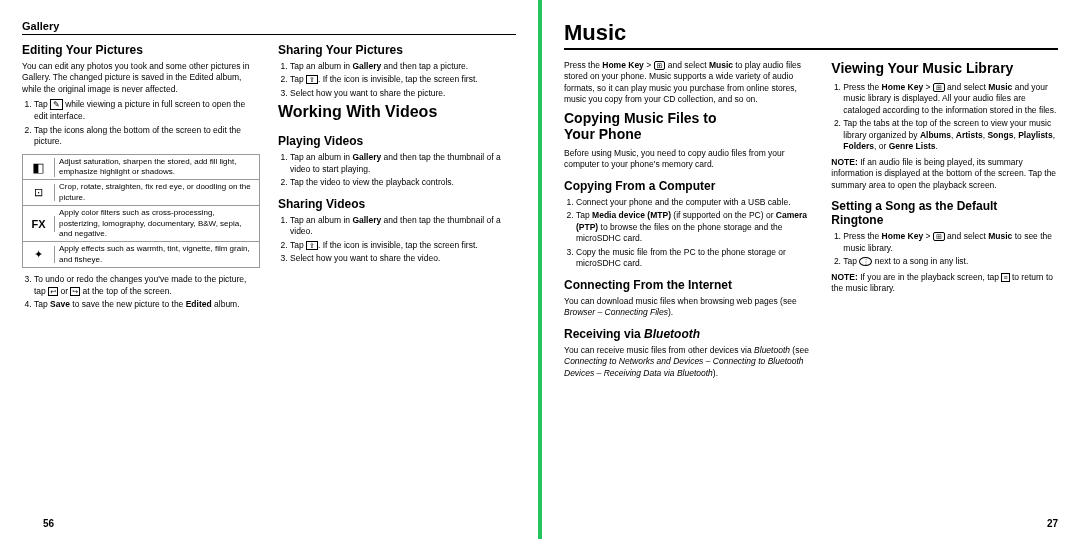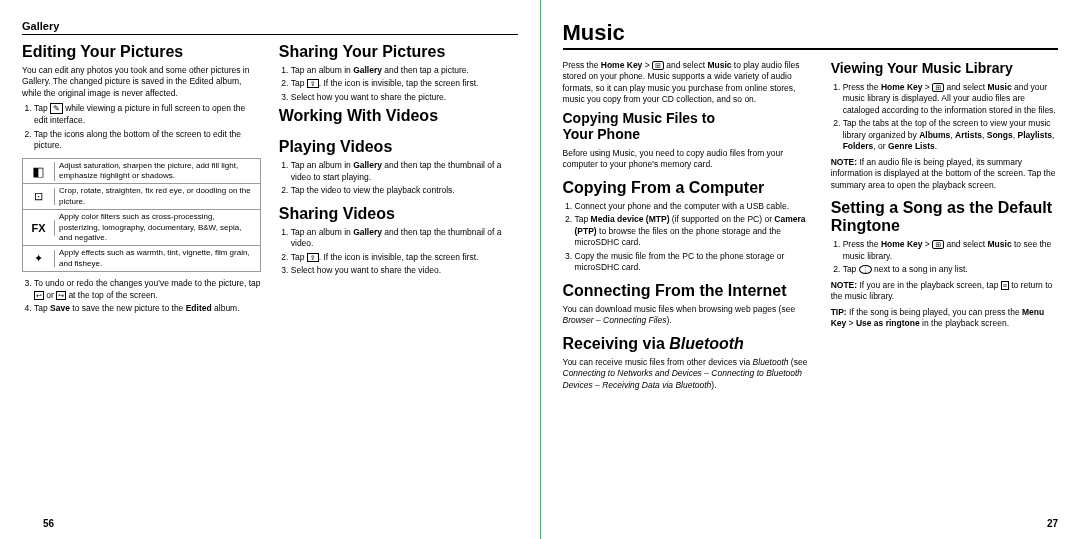--- a/index.html
+++ b/index.html
@@ -17,31 +17,31 @@
       display: flex;
       width: 1080px;
       height: 539px;
     }
     .left-page, .right-page {
       flex: 1;
       padding: 20px 22px 16px 22px;
       position: relative;
     }
     .left-page {
-      border-right: 1px solid #22c55e;
+      border-right: 4px solid #22c55e;
     }
     .section-header {
       font-size: 11px;
       font-weight: bold;
       border-bottom: 1px solid #000;
       padding-bottom: 2px;
       margin-bottom: 8px;
     }
     .subsection-title {
-      font-size: 16px;
+      font-size: 12px;
       font-weight: bold;
       margin-bottom: 4px;
       margin-top: 8px;
     }
     .subsection-title:first-of-type {
       margin-top: 0;
     }
     p {
       font-size: 8.5px;
       line-height: 1.35;
@@ -166,21 +166,21 @@
         <ol>
           <li>Tap <span style="border:1px solid #000; padding:0 2px; font-size:8px;">✎</span> while viewing a picture in full screen to open the edit interface.</li>
           <li>Tap the icons along the bottom of the screen to edit the picture.</li>
         </ol>
 
         <div class="icon-table">
           <div class="icon-row">
             <div class="icon-cell">
                 <span style="font-size:13px;">◧</span>
               </div>
-            <div class="icon-text">Adjust saturation, sharpen the picture, add fill light, emphasize highlight or shadows.</div>
+            <div class="icon-text">Adjust saturation, sharpen the stored, add fill light, emphasize highlight or shadows.</div>
           </div>
           <div class="icon-row">
             <div class="icon-cell">
                 <span style="font-size:11px;">⊡</span>
               </div>
             <div class="icon-text">Crop, rotate, straighten, fix red eye, or doodling on the picture.</div>
           </div>
           <div class="icon-row">
             <div class="icon-cell">
                 <span style="font-size:11px; font-weight:bold;text-align:right;">FX</span>
@@ -261,19 +261,18 @@
           <li>Tap the tabs at the top of the screen to view your music library organized by <span class="bold">Albums</span>, <span class="bold">Artists</span>, <span class="bold">Songs</span>, <span class="bold">Playlists</span>, <span class="bold">Folders</span>, or <span class="bold">Genre Lists</span>.</li>
         </ol>
         <p class="note"><span class="bold">NOTE:</span> If an audio file is being played, its summary information is displayed at the bottom of the screen. Tap the summary area to open the playback screen.</p>
 
         <div class="subsection-title">Setting a Song as the Default<br>Ringtone</div>
         <ol>
           <li>Press the <span class="bold">Home Key</span> &gt; <span style="border:1px solid #000; border-radius:2px; padding:0 2px; font-size:7px;">⊞</span> and select <span class="bold">Music</span> to see the music library.</li>
           <li>Tap <span style="border:1px solid #000; border-radius:50%; padding:0 2px; font-size:7px;">⋮</span> next to a song in any list.</li>
         </ol>
         <p class="note"><span class="bold">NOTE:</span> If you are in the playback screen, tap <span style="border:1px solid #000; padding:0 1px; font-size:7px;">≡</span> to return to the music library.</p>
-        <p class="tip"><span class="bold">TIP:</span> If the song is being played, you can press the <span class="bold">Menu Key</span> &gt; <span class="bold">Use as ringtone</span> in the playback screen.</p>
       </div>
     </div>
 
     <span class="page-num page-num-right">27</span>
   </div>
 </div>
 
 </body></html>

